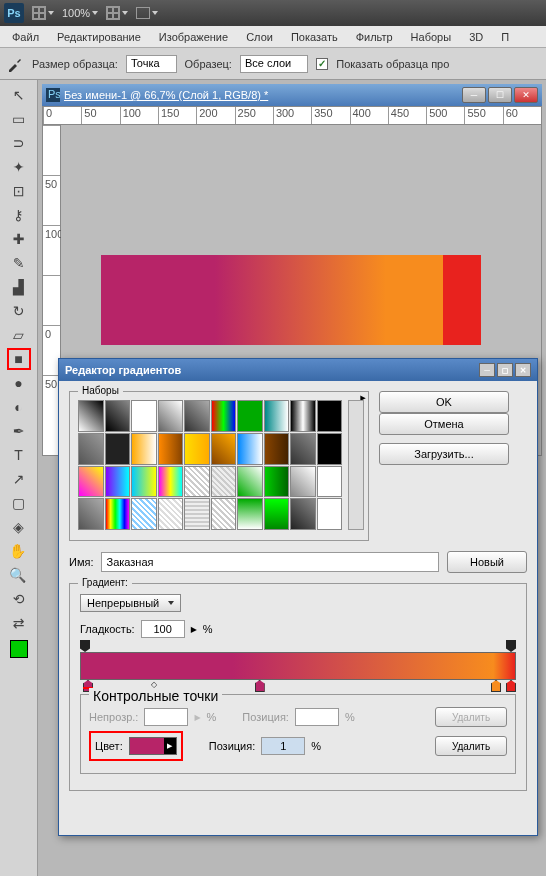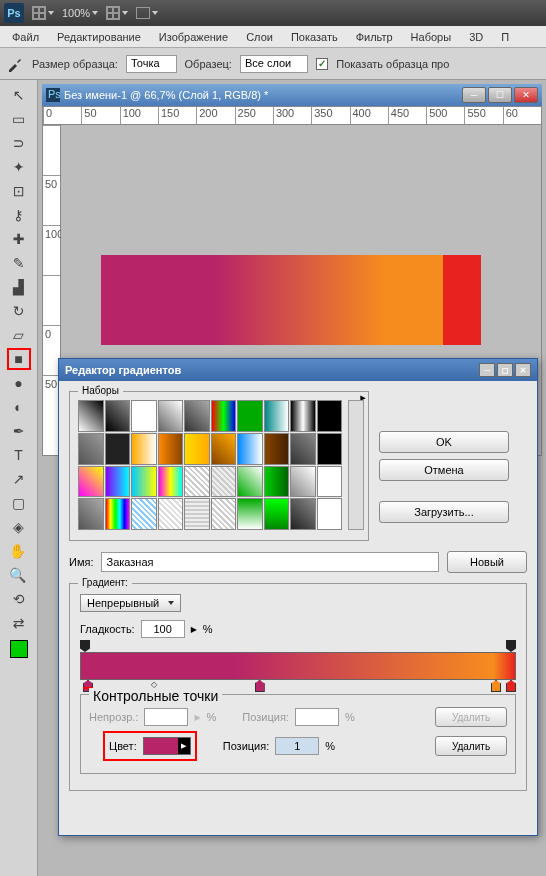--- a/index.html
+++ b/index.html
@@ -38,41 +38,41 @@
 .dlg-title{background:linear-gradient(#5a8ac8,#3a6aa8);height:22px;display:flex;align-items:center;padding:0 6px;color:#fff;font-weight:bold;}
 .dlg-title span{flex:1;}
 .dlg-winbtn{width:16px;height:14px;background:#ccc;border:1px solid #666;margin-left:2px;font-size:8px;display:flex;align-items:center;justify-content:center;}
 .dlg-body{padding:10px;display:flex;gap:10px;}
 .presets-box{border:1px solid #999;width:300px;height:150px;position:relative;padding:8px;}
 .presets-box legend{position:absolute;top:-7px;left:8px;background:#e8e8e8;padding:0 4px;font-size:10px;}
 .swatch-grid{display:grid;grid-template-columns:repeat(10,1fr);gap:1px;width:264px;height:130px;}
 .sw{border:1px solid #888;}
 .sw-scroll{position:absolute;right:4px;top:8px;width:16px;height:130px;background:#ddd;border:1px solid #999;}
 .sw-arrow{position:absolute;top:-2px;right:-2px;width:14px;height:14px;display:flex;align-items:center;justify-content:center;}
-.dlg-buttons{display:flex;flex-direction:column;gap:6px;margin-top:40px;}
+.dlg-buttons{display:flex;flex-direction:column;}
 .dlg-btn{width:130px;height:22px;background:linear-gradient(#fff,#ddd);border:1px solid #888;border-radius:3px;}
 .name-row{padding:0 10px;display:flex;align-items:center;gap:8px;}
 .name-input{flex:1;height:20px;border:1px solid #999;background:#fff;padding:0 4px;}
 .grad-box{margin:10px;border:1px solid #999;padding:10px 10px 16px 10px;position:relative;}
 .grad-box legend{position:absolute;top:-7px;left:8px;background:#e8e8e8;padding:0 4px;font-size:10px;}
 .grad-row{display:flex;align-items:center;gap:6px;margin-bottom:8px;}
 .grad-select{background:linear-gradient(#fff,#ddd);border:1px solid #888;padding:2px 6px;display:flex;align-items:center;gap:9px;}
 .num-input{width:44px;height:18px;border:1px solid #999;background:#fff;text-align:center;}
 .grad-preview{height:28px;background:linear-gradient(to right,#b72468 0%,#b72468 35%,#f78c1e 95%,#e8221e 100%);border:1px solid #666;position:relative;margin:14px 0;}
 .stop{position:absolute;width:10px;height:12px;}
 .stop.top{top:-13px;background:#222;clip-path:polygon(0 0,100% 0,100% 70%,50% 100%,0 70%);}
 .stop.bot{bottom:-13px;clip-path:polygon(50% 0,100% 30%,100% 100%,0 100%,0 30%);border:1px solid #333;}
 .stop-red{position:absolute;bottom:-18px;left:-6px;width:22px;height:22px;border:2px solid red;pointer-events:none;}
 .ctrl-box{border:1px solid #999;padding:8px;position:relative;margin-top:8px;}
 .ctrl-box legend{position:absolute;top:-7px;left:8px;background:#e8e8e8;padding:0 4px;font-size:14px;}
 .ctrl-row{display:flex;align-items:center;gap:6px;margin:4px 0;}
 .ctrl-row.disabled{color:#999;}
 .color-sw{width:48px;height:18px;background:#b72468;border:1px solid #666;display:flex;align-items:center;}
 .color-sw-btn{width:12px;height:16px;background:#000;margin-left:auto;display:flex;align-items:center;justify-content:center;color:#fff;font-size:7px;}
-.color-row-highlight{border:2px solid red;padding:4px;display:flex;align-items:center;gap:6px;margin-left:14px;}
+.color-row-highlight{border:2px solid red;padding:4px;display:flex;align-items:center;gap:6px;}
 .sm-btn{width:72px;height:20px;background:linear-gradient(#fff,#ddd);border:1px solid #888;border-radius:3px;font-size:10px;}
 .sm-btn:disabled{color:#aaa;}
 .chk{width:12px;height:12px;border:1px solid #666;background:#fff;display:inline-flex;align-items:center;justify-content:center;color:#2a7a2a;font-size:10px;font-weight:bold;}
 </style>
 </head>
 <body>
 
 <div class="app-toolbar">
   <div class="ps-icon">Ps</div>
   <div class="tb-item">
@@ -156,21 +156,21 @@
     <div class="tool-swatch"></div>
   </div>
 </div>
 
 <div class="doc-window">
   <div class="doc-titlebar">
     <svg width="14" height="14">
         <rect width="14" height="14" fill="#1a3c5a"></rect>
         <text x="2" y="10" fill="#87d4f7" font-size="8">Ps</text>
       </svg>
-    <span style="margin-left:4px;">Без имени-1 @ 66,7% (Слой 1, RGB/8) *</span>
+    <span style="margin-left:4px;text-decoration:underline;">Без имени-1 @ 66,7% (Слой 1, RGB/8) *</span>
     <div class="winbtn">─</div>
     <div class="winbtn">☐</div>
     <div class="winbtn close">✕</div>
   </div>
   <div class="doc-body">
     <div class="ruler-h" id="ruler-h">
         <div>0</div>
         <div>50</div>
         <div>100</div>
         <div>150</div>

